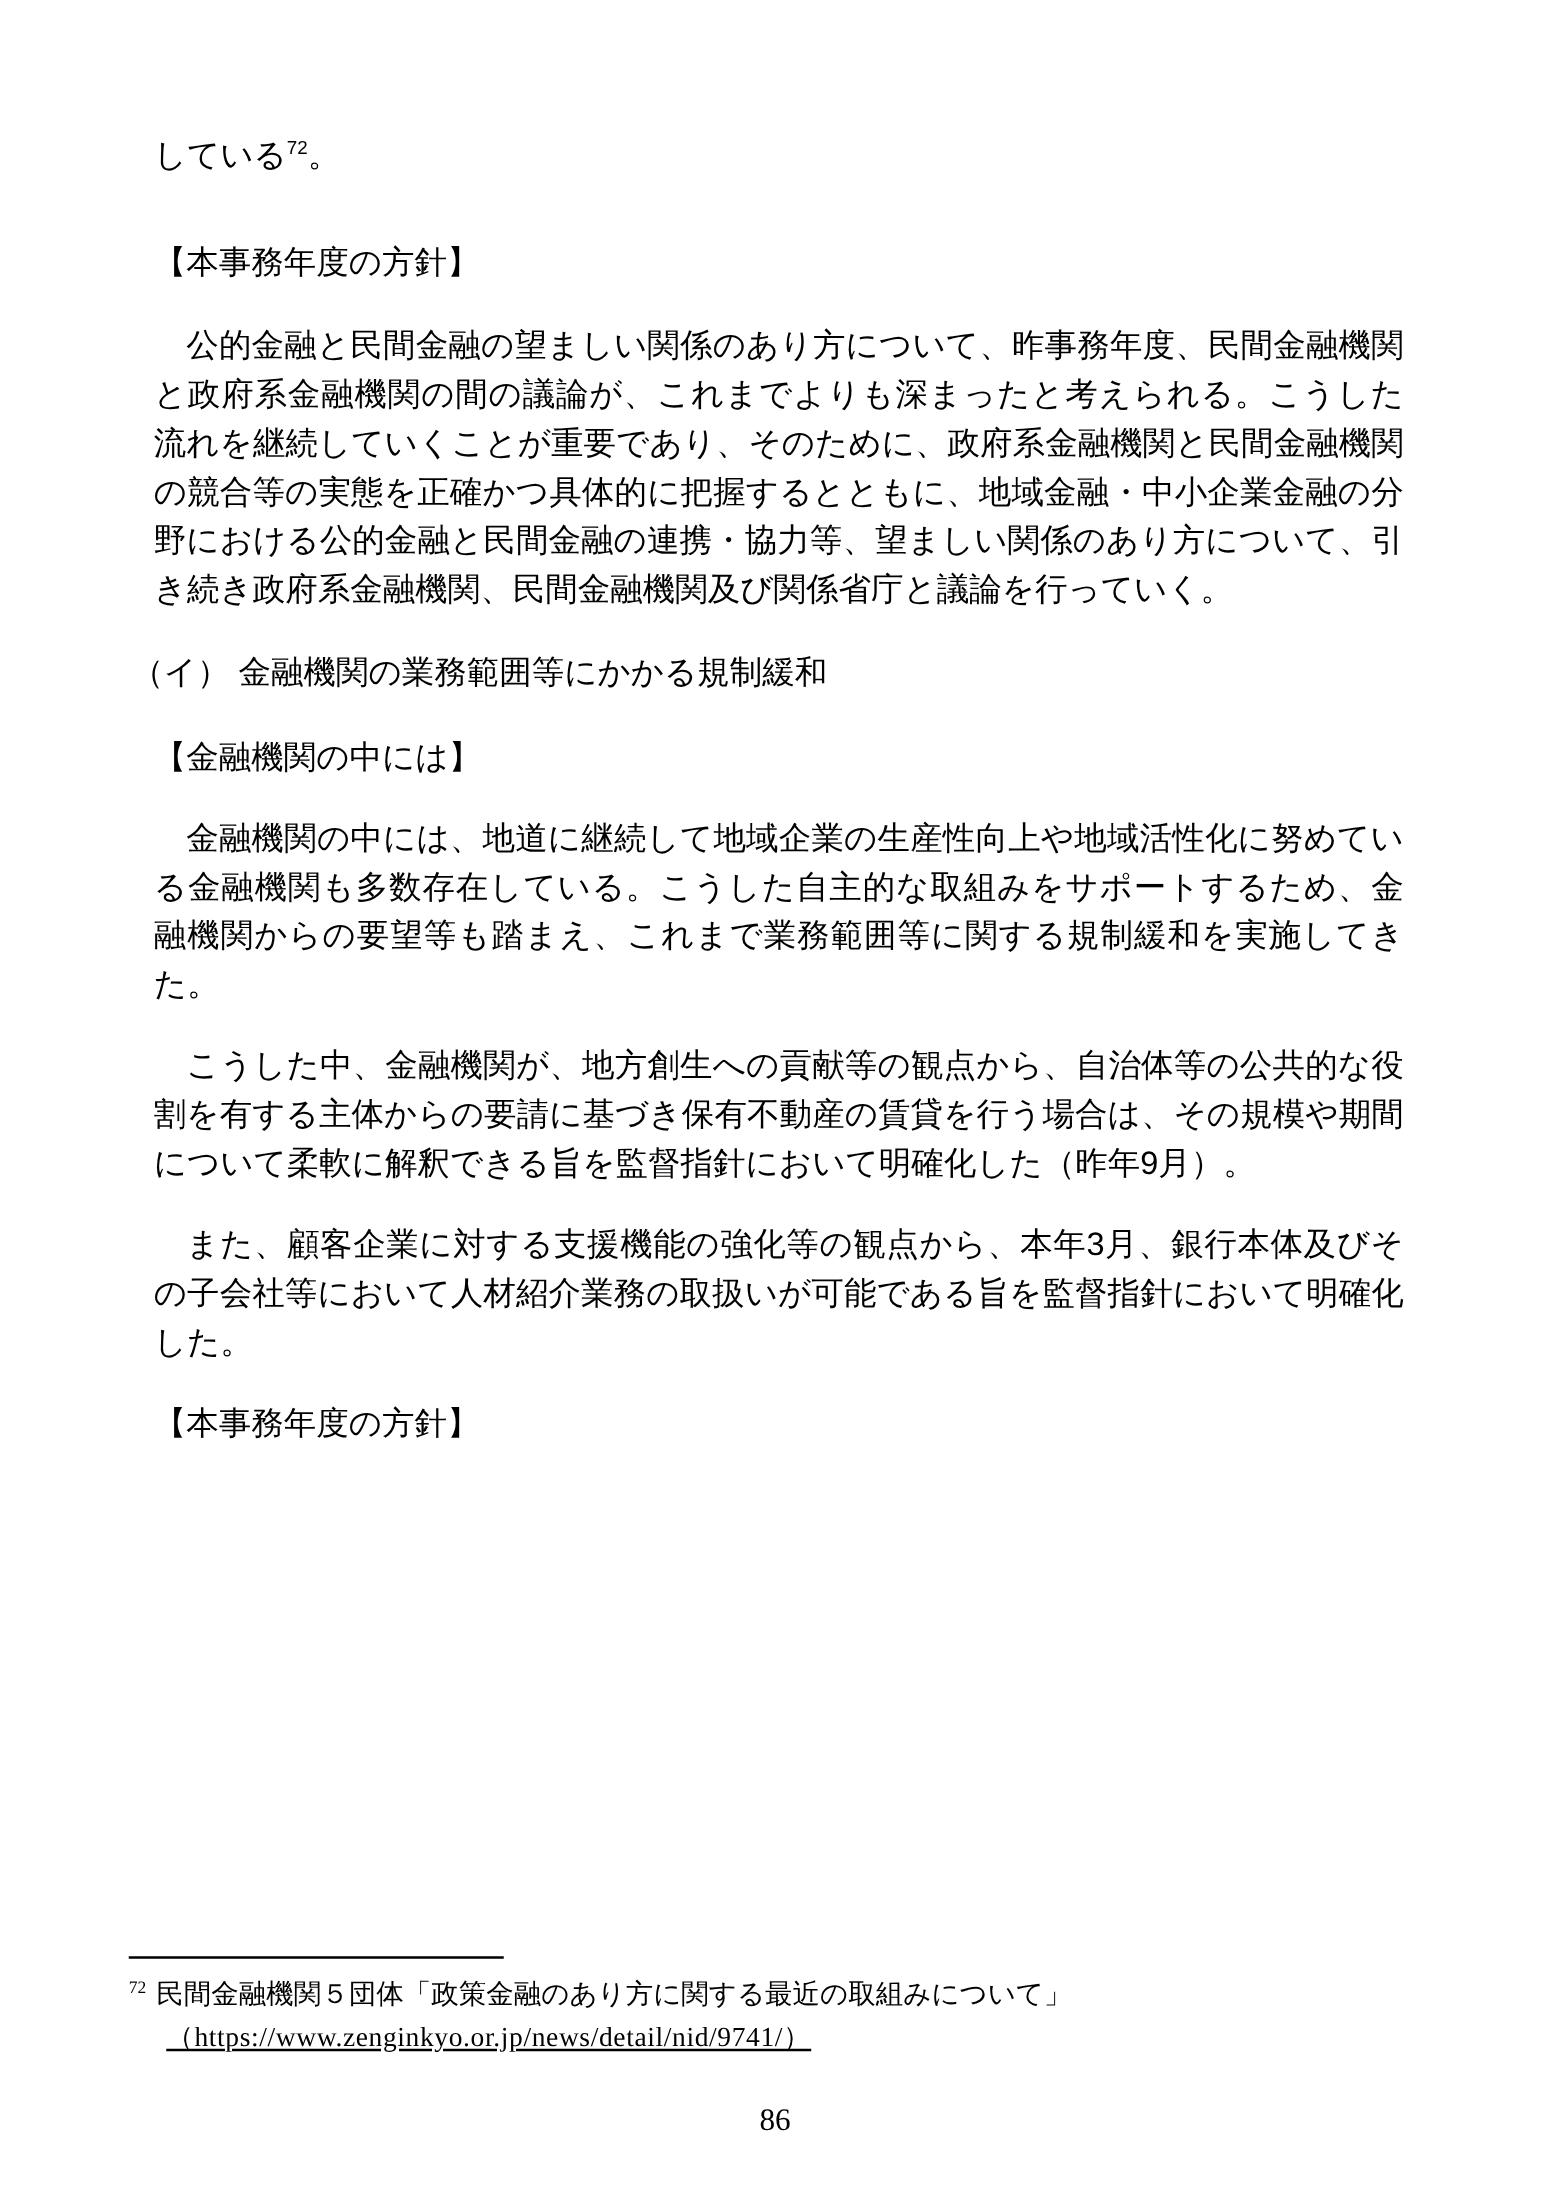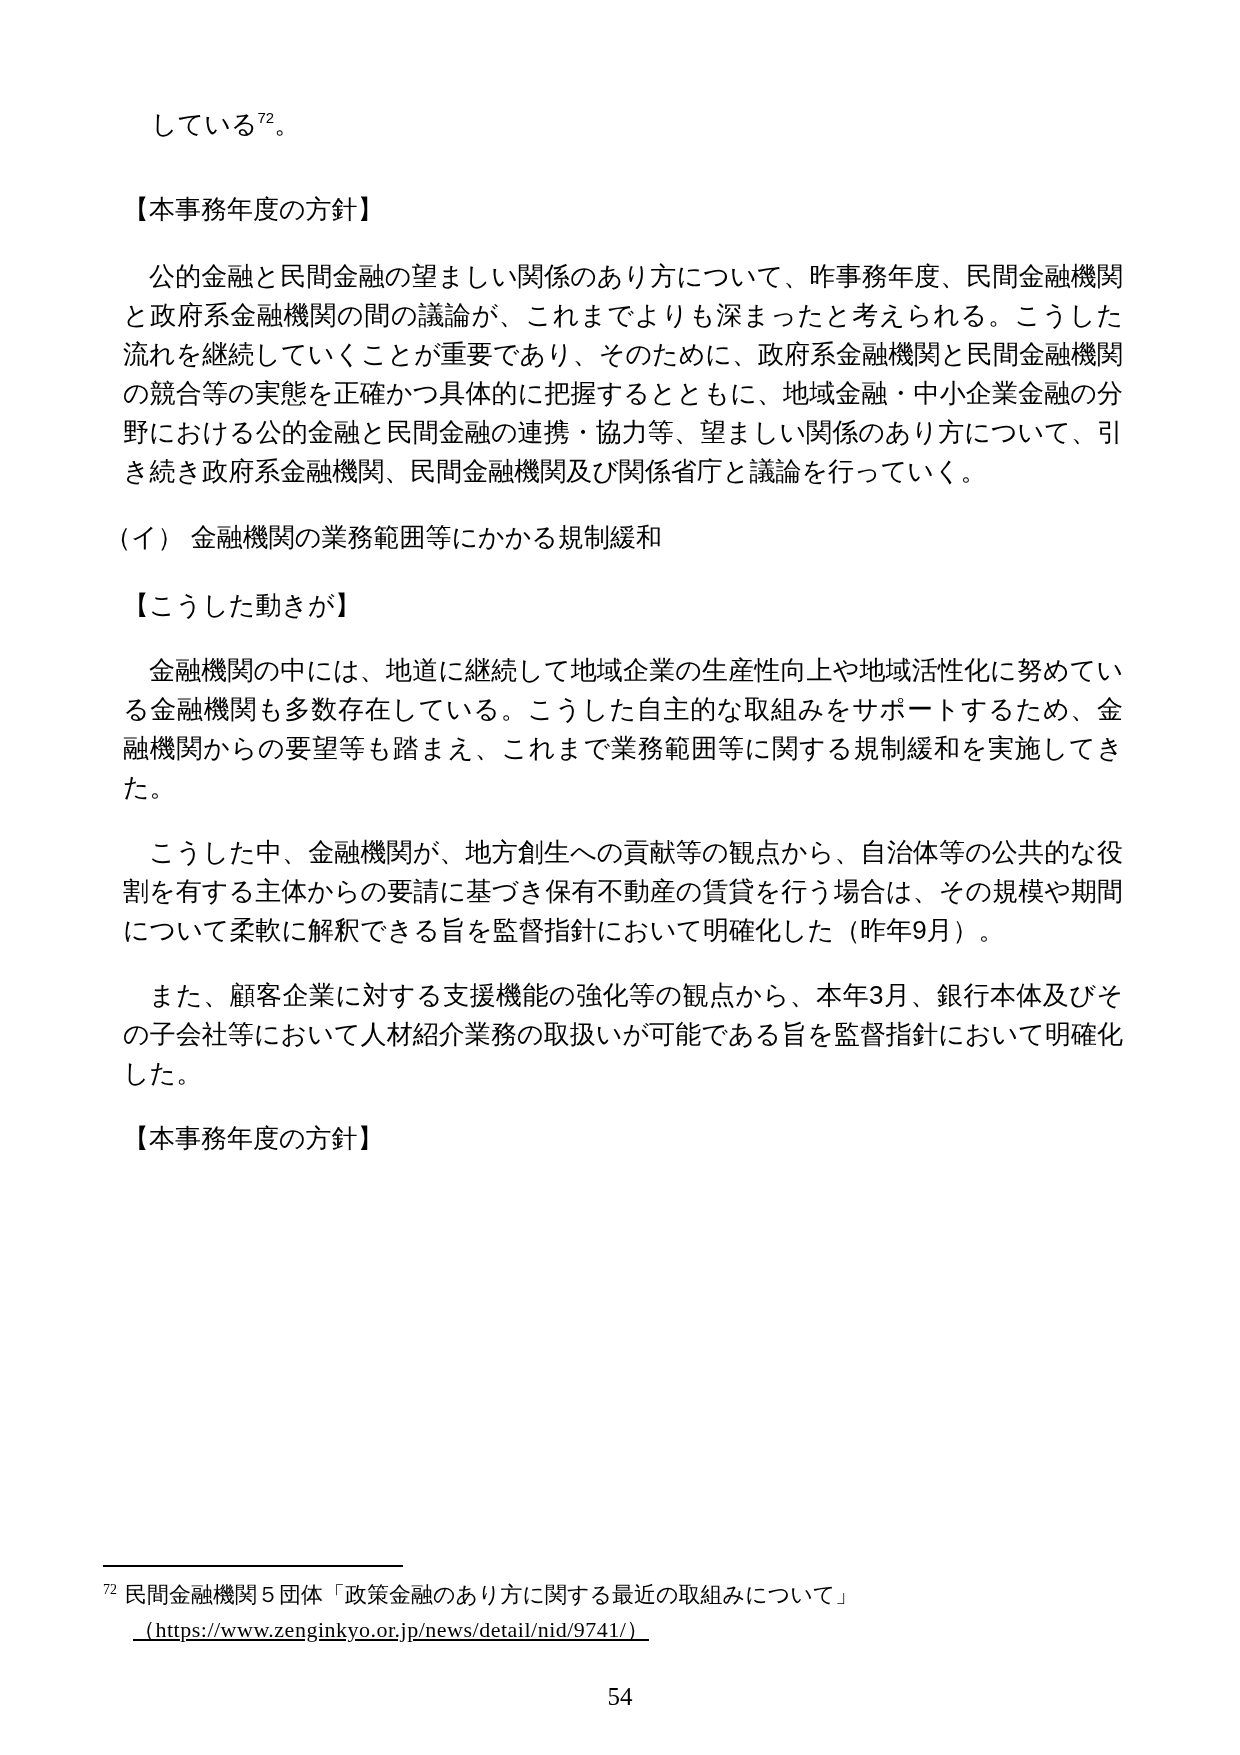--- a/index.html
+++ b/index.html
@@ -21,21 +21,20 @@
     left: 123px;
     top: 0;
     width: 1000px;
     font-size: 26px;
     line-height: 39px;
     text-align: justify;
     letter-spacing: 0px;
   }
   .fragment {
     margin-top: 105px;
-    margin-left: 28px;
   }
   .fragment sup {
     font-size: 15px;
     line-height: 0;
   }
   .bracket-heading {
     font-weight: normal;
   }
   .h-houshin1   { margin-top: 46px; }
   .h-subsection { margin-top: 27px; margin-left: -18px; font-weight: normal; }
@@ -90,34 +89,34 @@
   <div class="content">
 
     <p class="fragment"><span>している</span><sup>72</sup><span>。</span></p>
 
     <div class="bracket-heading h-houshin1">【本事務年度の方針】</div>
 
     <p class="para p-1">公的金融と民間金融の望ましい関係のあり方について、昨事務年度、民間金融機関と政府系金融機関の間の議論が、これまでよりも深まったと考えられる。こうした流れを継続していくことが重要であり、そのために、政府系金融機関と民間金融機関の競合等の実態を正確かつ具体的に把握するとともに、地域金融・中小企業金融の分野における公的金融と民間金融の連携・協力等、望ましい関係のあり方について、引き続き政府系金融機関、民間金融機関及び関係省庁と議論を行っていく。</p>
 
     <div class="h-subsection">（イ） 金融機関の業務範囲等にかかる規制緩和</div>
 
-    <div class="bracket-heading h-jisseki">【こうした動きが】</div>
+    <div class="bracket-heading h-jisseki">【金融機関の中には】</div>
 
     <div class="p-group">
       <p class="para">金融機関の中には、地道に継続して地域企業の生産性向上や地域活性化に努めている金融機関も多数存在している。こうした自主的な取組みをサポートするため、金融機関からの要望等も踏まえ、これまで業務範囲等に関する規制緩和を実施してきた。</p>
       <p class="para">こうした中、金融機関が、地方創生への貢献等の観点から、自治体等の公共的な役割を有する主体からの要請に基づき保有不動産の賃貸を行う場合は、その規模や期間について柔軟に解釈できる旨を監督指針において明確化した（昨年9月）。</p>
       <p class="para">また、顧客企業に対する支援機能の強化等の観点から、本年3月、銀行本体及びその子会社等において人材紹介業務の取扱いが可能である旨を監督指針において明確化した。</p>
     </div>
 
     <div class="bracket-heading h-houshin2">【本事務年度の方針】</div>
 
 
   </div>
 
   <div class="footnote-area">
     <hr class="footnote-rule">
     <div class="footnote-line1"><sup>72</sup><span>民間金融機関５団体「政策金融のあり方に関する最近の取組みについて」</span></div>
     <div class="footnote-line2">（https://www.zenginkyo.or.jp/news/detail/nid/9741/）</div>
   </div>
 
-  <div class="page-number">54</div>
+  <div class="page-number">86</div>
 
 </div>
 
 </body></html>

